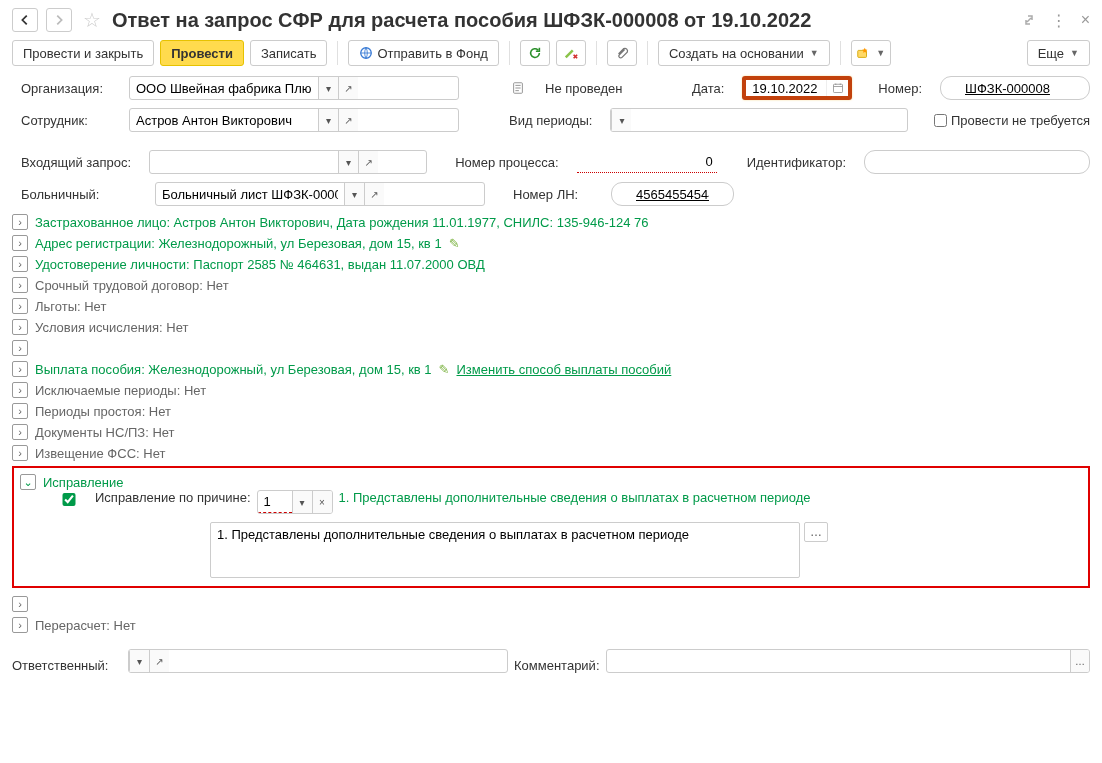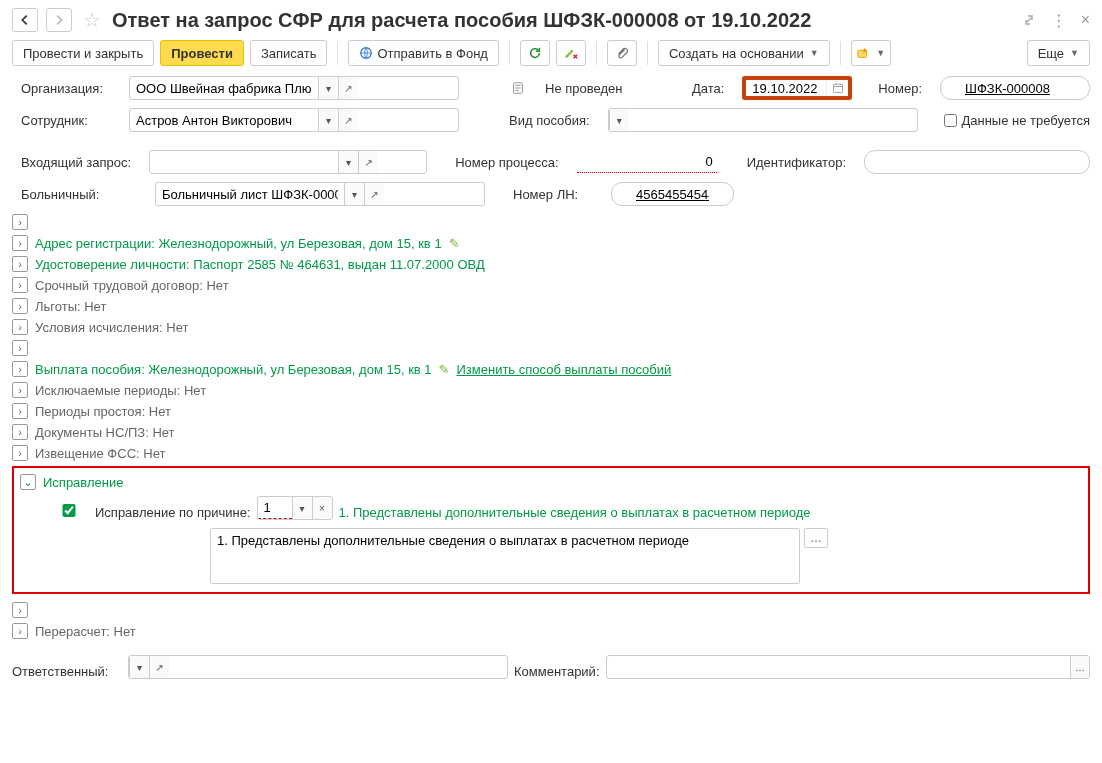--- a/index.html
+++ b/index.html
@@ -156,21 +156,21 @@
   .gray-text{color:#666;}
   .pencil{color:#7cb342;font-size:13px;cursor:pointer;}
   .link-green{color:#009a49;text-decoration:underline;cursor:pointer;}
   .red-frame{
     border:2px solid #e00000;
     padding:6px 6px 8px 6px;
     margin:4px 0 8px 0;
   }
   .reason-body{
     padding-left:28px;
-    display:flex;align-items:flex-end;gap:6px;margin-top:6px;
+    display:flex;align-items:flex-start;gap:6px;
   }
   .reason-code .input-group{height:24px;}
   .reason-code input{width:34px;border-bottom:1px dashed #c00;}
   .reason-note{color:#009a49;}
   .textarea-block{
     margin-left:190px;margin-top:8px;
     display:flex;gap:4px;
   }
   .textarea-block textarea{
     width:590px;height:56px;border:1px solid #ccc;border-radius:2px;
@@ -297,27 +297,27 @@
 </div>
 
 <div class="form-row">
   <span class="label" style="width:90px">Сотрудник:</span>
   <span class="input-group" style="width:330px">
     <input value="Астров Антон Викторович" style="">
     <span class="ig-btn">▾</span>
     <span class="ig-btn">↗</span>
   </span>
   <span style="width:14px"></span>
-  <span class="label">Вид пособия:</span>
+  <span class="label">Вид периоды:</span>
   <span class="input-group" style="flex:1">
     <span class="ig-btn">▾</span>
   </span>
   <span class="checkbox-row" style="margin-left:8px">
     <input type="checkbox" style="">
-    <span class="label">Данные не требуется</span>
+    <span class="label">Провести не требуется</span>
   </span>
 </div>
 
 <div style="height:10px"></div>
 
 <div class="form-row">
   <span class="label" style="width:116px">Входящий запрос:</span>
   <span class="input-group" style="width:330px">
     <input value="" style="">
     <span class="ig-btn">▾</span>
@@ -335,20 +335,21 @@
     <input value="Больничный лист ШФЗК-000012 от 17.10.2022" style="">
     <span class="ig-btn">▾</span>
     <span class="ig-btn">↗</span>
   </span>
   <span class="label" style="margin-left:10px;width:80px">Номер ЛН:</span>
   <input class="plain" style="width: 123px;" value="456545545444">
 </div>
 
 <div class="expand-row">
     <span class="exp-icon">›</span>
+    <span class="green-text">Застрахованное лицо: Астров Антон Викторович, Дата рождения 11.01.1977, СНИЛС: 135-946-124 76</span>
   </div>
 <div class="expand-row">
     <span class="exp-icon">›</span>
     <span class="green-text">Адрес регистрации: Железнодорожный, ул Березовая, дом 15, кв 1</span> 
     <span class="pencil">✎</span>
   </div>
 <div class="expand-row">
     <span class="exp-icon">›</span>
     <span class="green-text">Удостоверение личности: Паспорт 2585 № 464631, выдан 11.07.2000 ОВД</span>
   </div>

